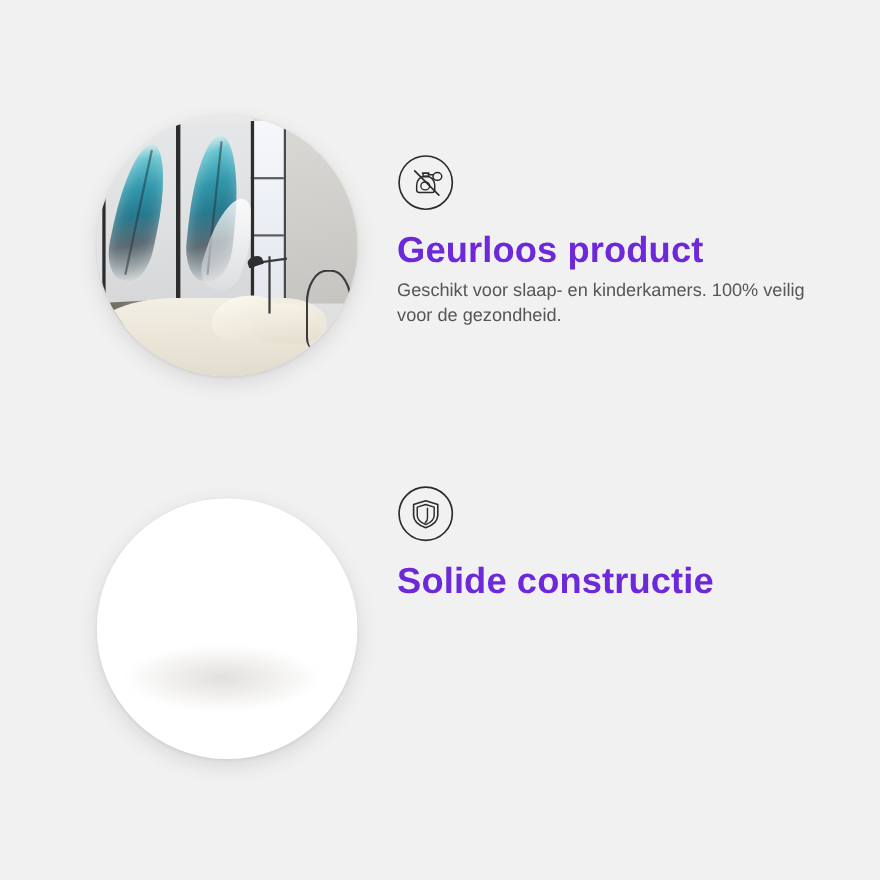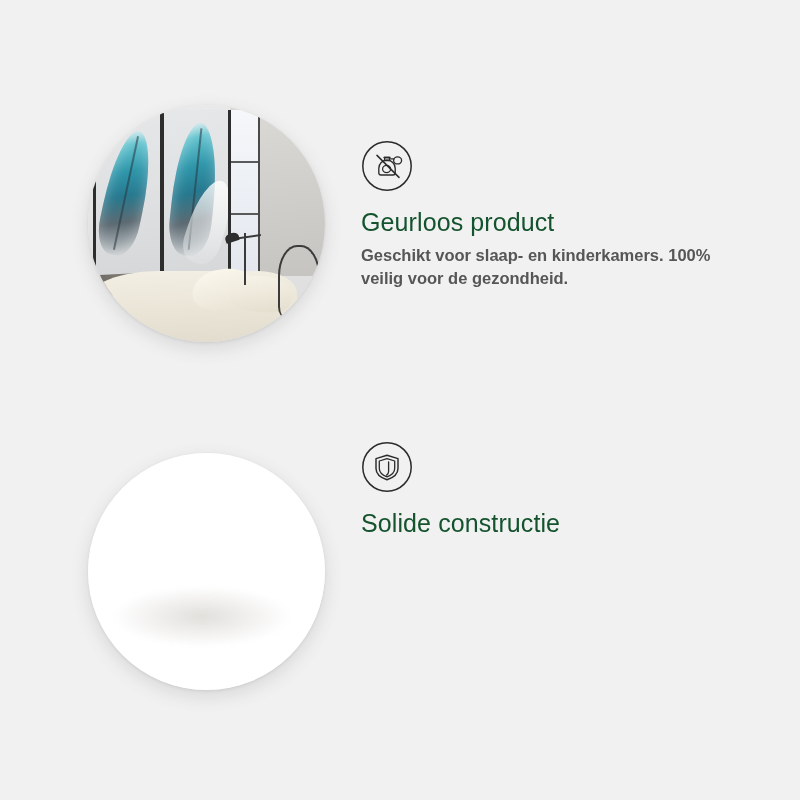--- a/index.html
+++ b/index.html
@@ -264,30 +264,30 @@
     width: 52px;
     height: 52px;
   }
   #feature-0 .icon-badge { top: 60px; }
   #feature-1 .icon-badge { top: 13px; }
   #feature-0 .feature-text { top: 128px; }
   #feature-1 .feature-text { top: 81px; }
 
   .feature-title {
     margin: 0 0 7px 0;
-    font-size: 25px;
-    font-weight: 400;
-    color: #14532d;
+    font-size: 33px;
+    font-weight: 700;
+    color: #6d28d9;
     letter-spacing: 0.1px;
     line-height: 1.15;
   }
   .feature-desc {
     margin: 0;
     font-size: 16.5px;
-    font-weight: 700;
+    font-weight: 400;
     color: #565656;
     line-height: 1.42;
     max-width: 390px;
   }
 </style>
 </head>
 <body>
 
 <div class="page">
 

